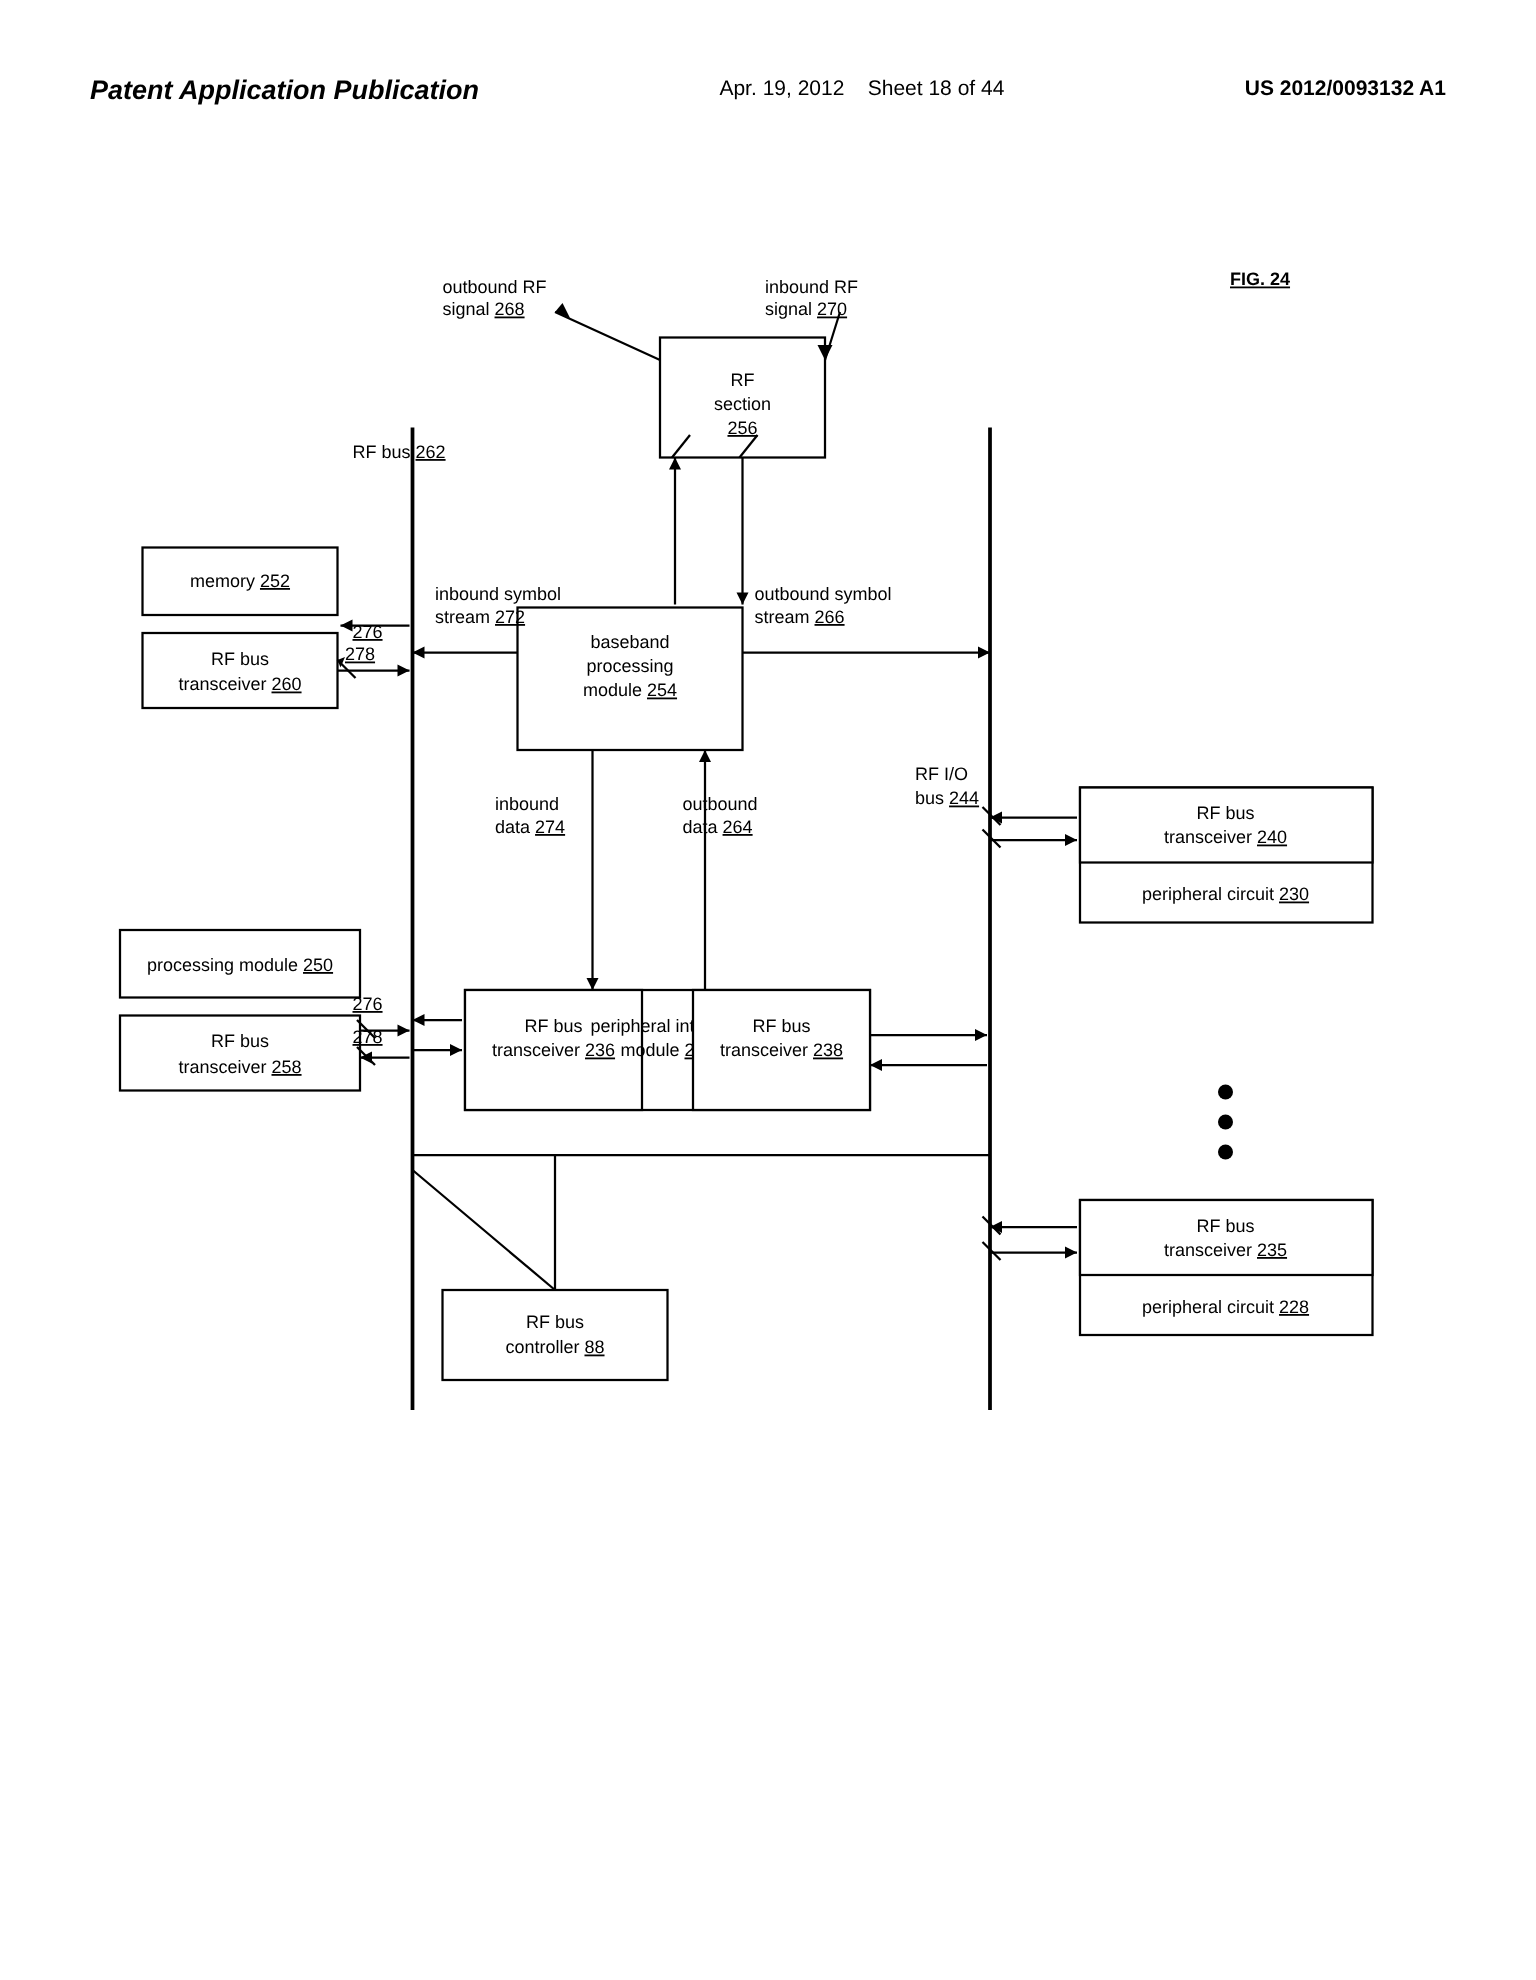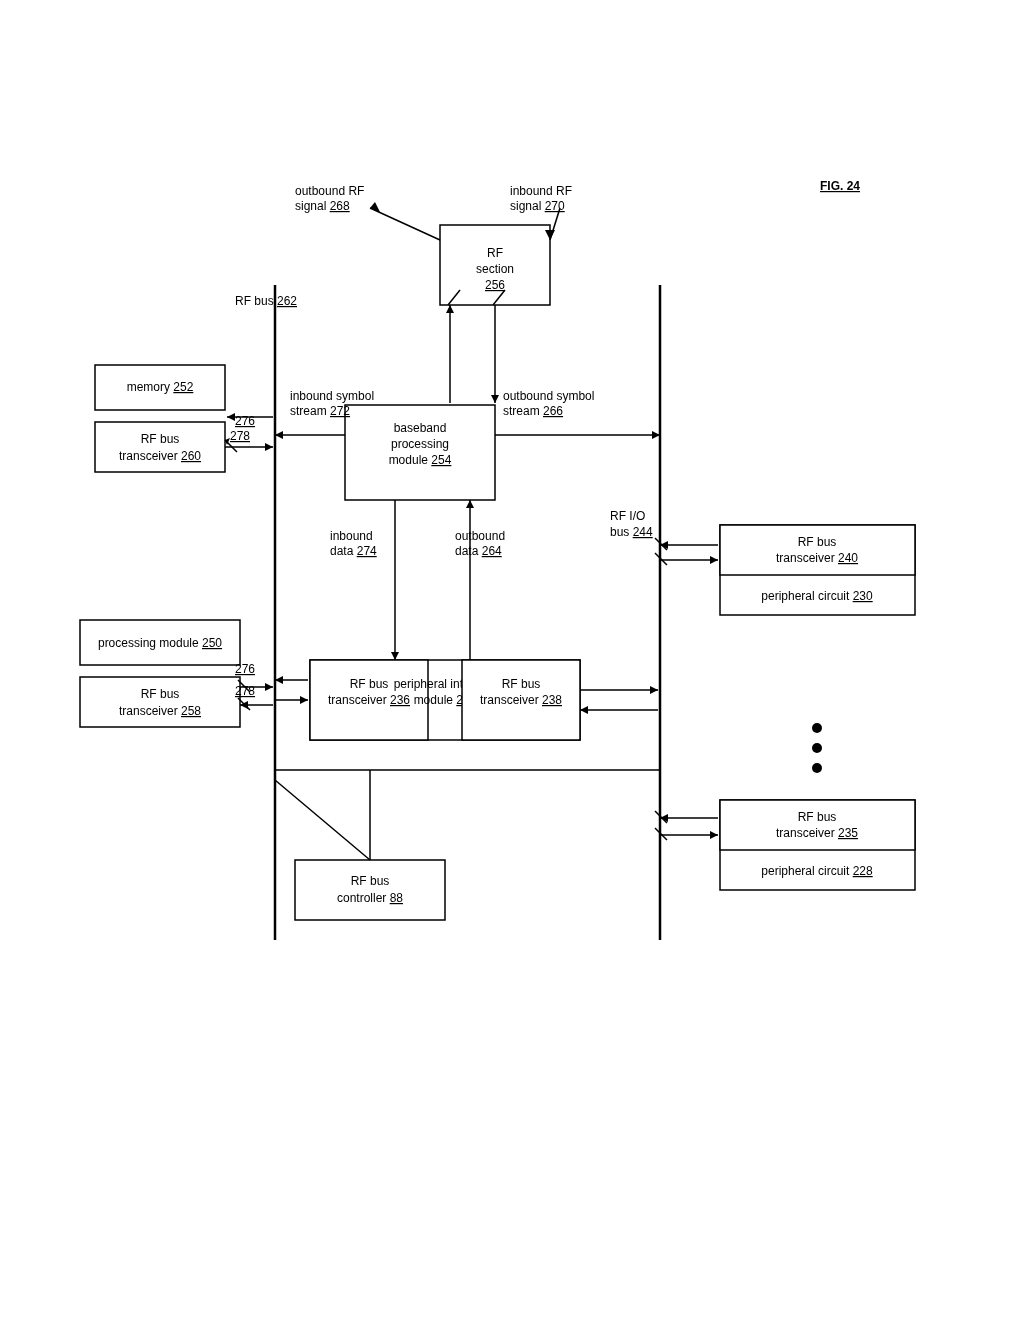--- a/index.html
+++ b/index.html
@@ -32,20 +32,28 @@
     text {
       font-family: Arial, sans-serif;
       font-size: 12px;
     }
   </style>
 </head>
 <body>
 
 <div class="page">
 
+  <div class="header">
+    <div style="font-size:18px;font-weight:bold;font-style:italic;">Patent Application Publication</div>
+    <div style="font-size:14px;text-align:center;">
+      <span>Apr. 19, 2012</span>&nbsp;&nbsp;&nbsp;
+      <span>Sheet 18 of 44</span>
+    </div>
+    <div style="font-size:14px;font-weight:bold;">US 2012/0093132 A1</div>
+  </div>
 
   <svg style="position:absolute;top:130px;left:40px;width:944px;height:1150px;" viewBox="0 0 944 1150">
 
     <text x="780" y="60" font-size="18" font-weight="bold" font-family="Arial" text-decoration="underline">FIG. 24</text>
 
     <text x="195" y="175" font-size="12" font-family="Arial">RF bus <tspan text-decoration="underline">262</tspan></text>
 
     <text x="255" y="65" font-size="12" font-family="Arial">outbound RF</text>
     <text x="255" y="80" font-size="12" font-family="Arial">signal <tspan text-decoration="underline">268</tspan></text>
 

